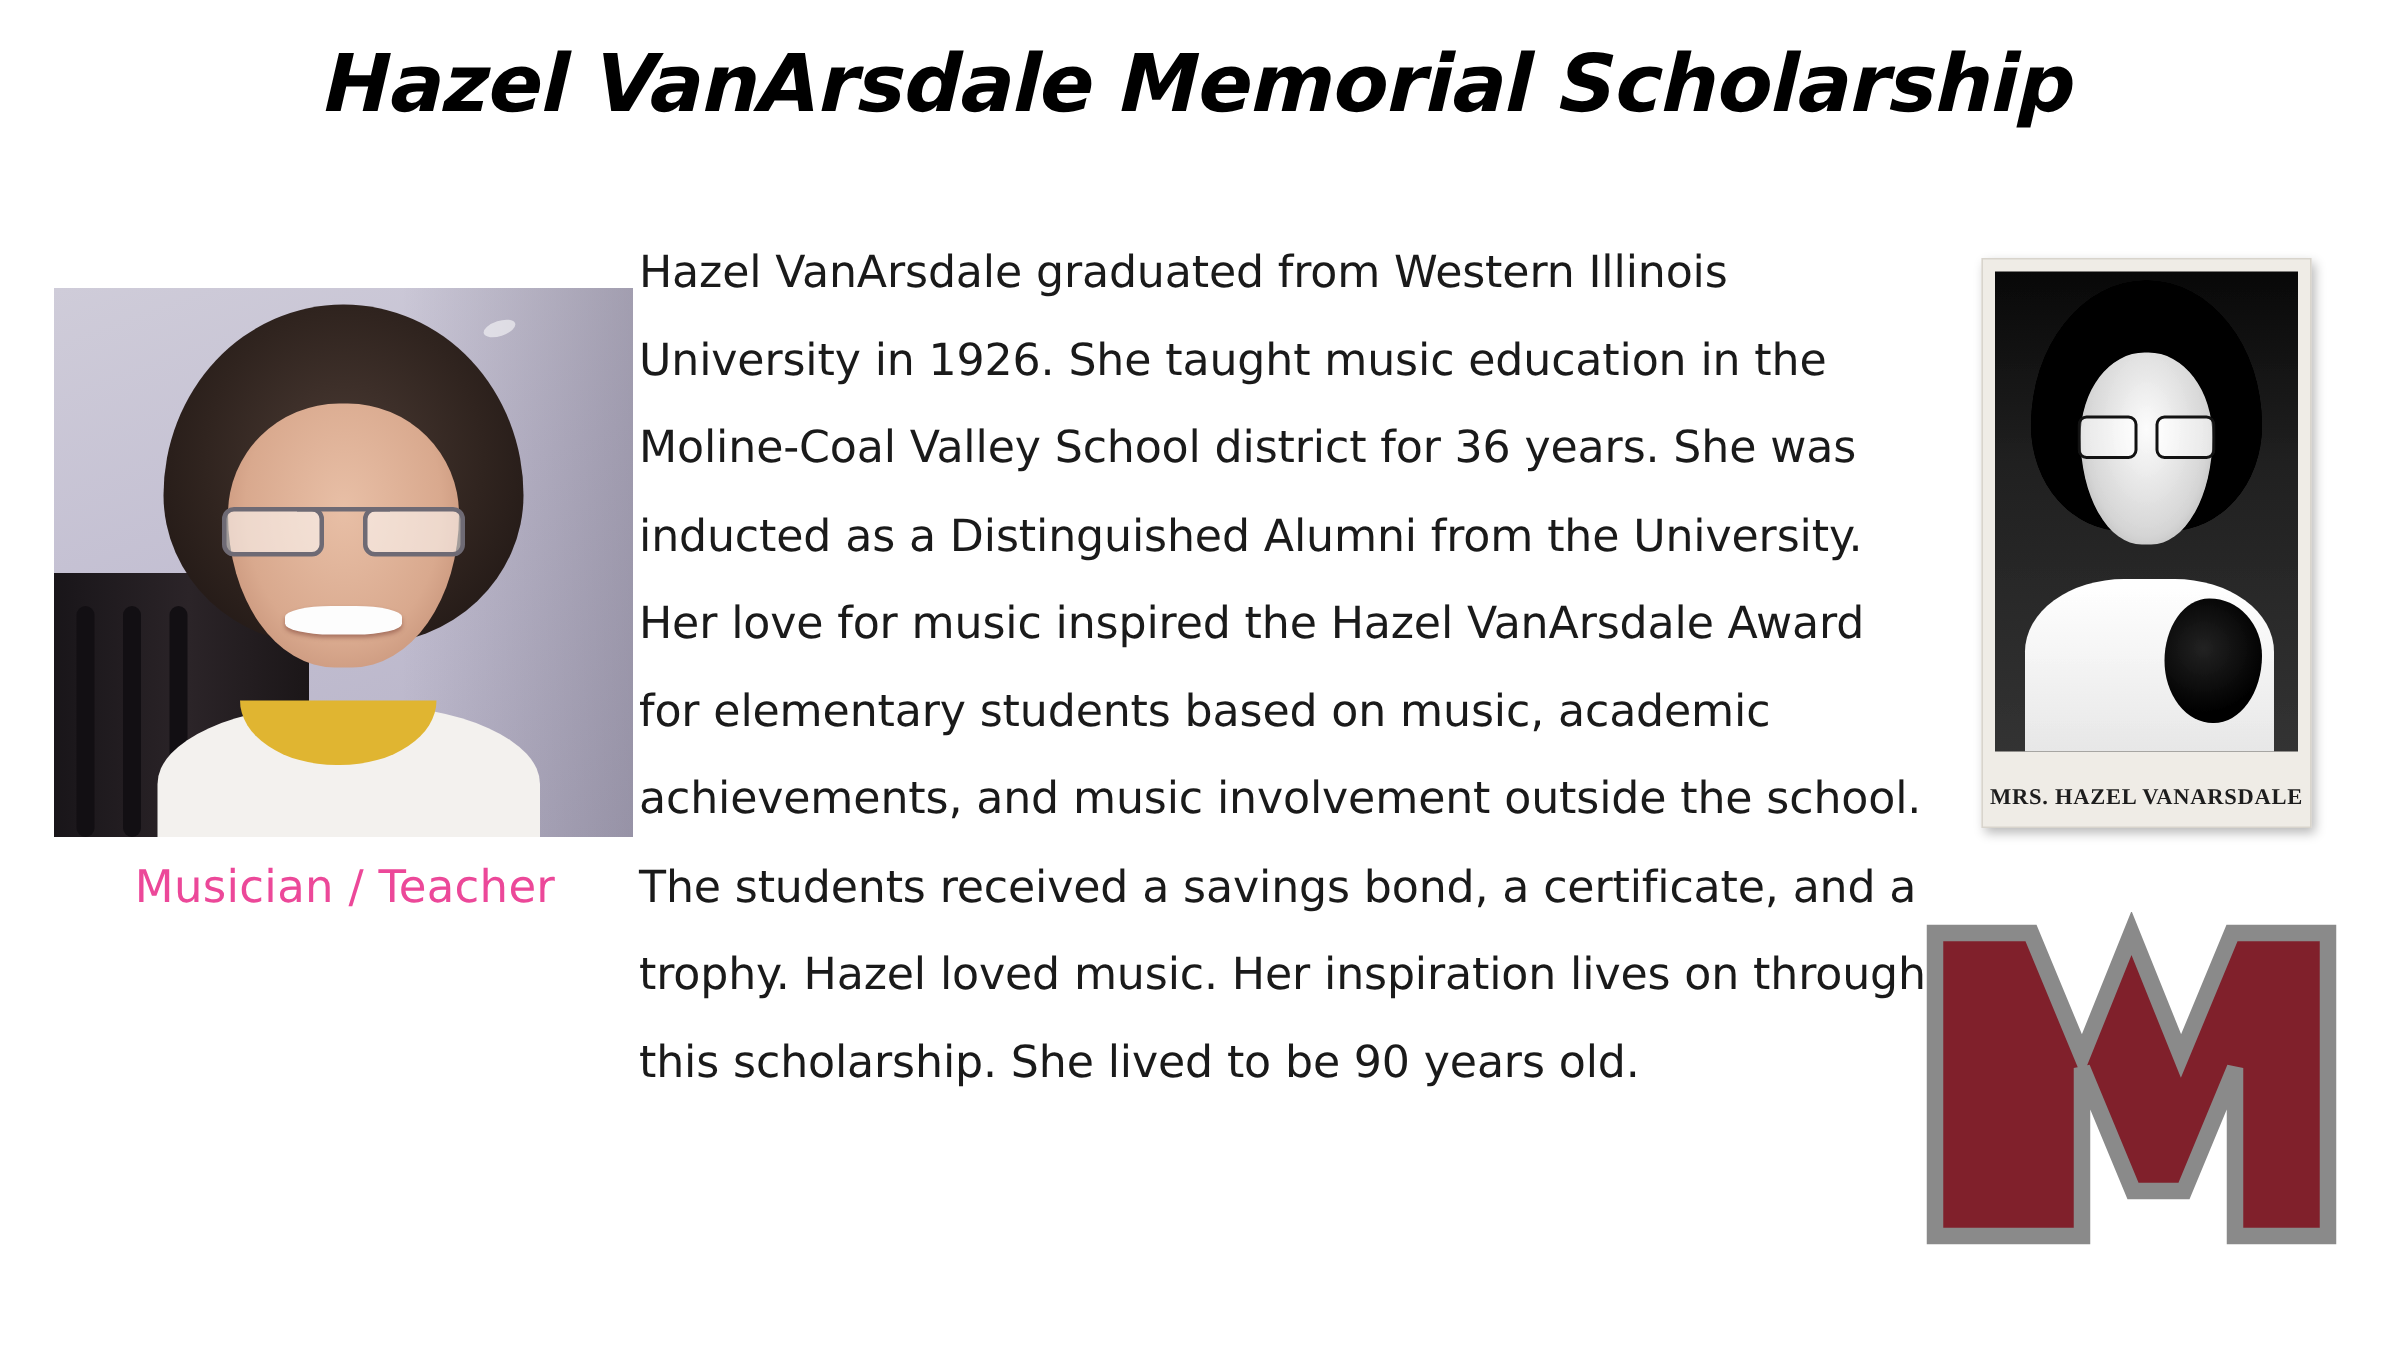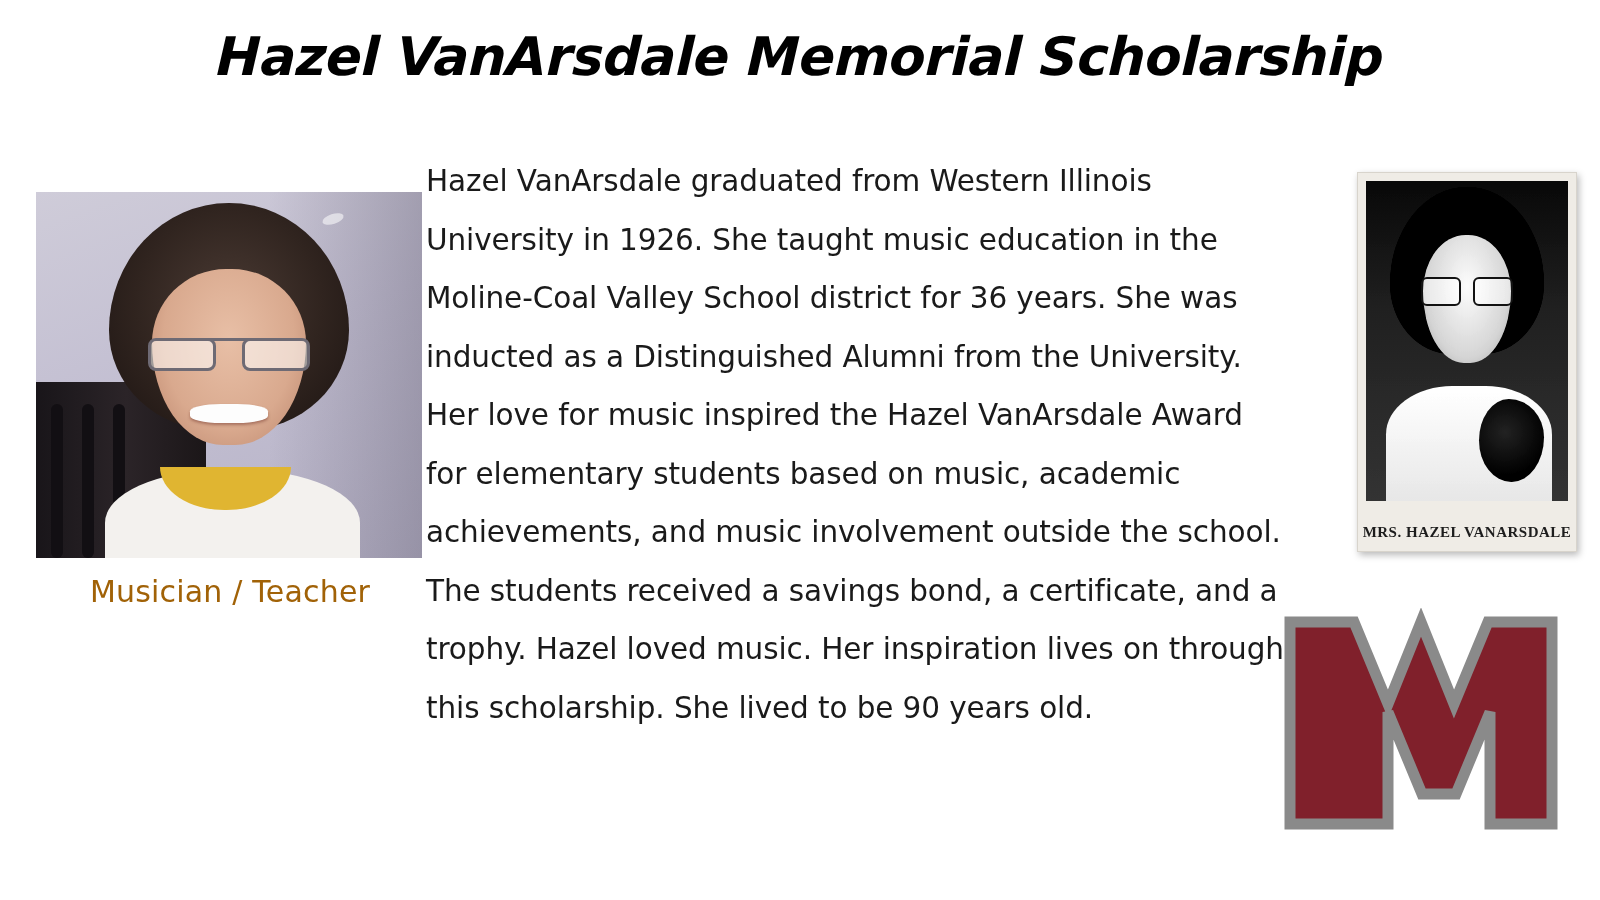--- a/index.html
+++ b/index.html
@@ -163,21 +163,21 @@
     background: rgba(255,255,255,0.55);
     border-radius: 50%;
     transform: rotate(-18deg);
   }
 
   .caption {
     margin-top: 16px;
     text-align: center;
     font-family: "DejaVu Sans", sans-serif;
     font-size: 30px;
-    color: #a16207;
+    color: #ec4899;
     letter-spacing: 0.2px;
   }
 
   
   .body-text {
     position: absolute;
     left: 426px;
     top: 152px;
     width: 860px;
     font-family: "DejaVu Sans", sans-serif;
@@ -192,21 +192,20 @@
   .clipping {
     position: absolute;
     left: 1321px;
     top: 172px;
     width: 220px;
     height: 380px;
     background: #efece6;
     border: 1px solid #d8d4cc;
     box-shadow: 2px 3px 7px rgba(0,0,0,0.28);
     overflow: hidden;
-    margin-left: 36px;
   }
   .clipping .photo {
     position: absolute;
     left: 8px;
     top: 8px;
     right: 8px;
     height: 320px;
     overflow: hidden;
     background:
       linear-gradient(180deg, #151515 0%, #2a2a2a 40%, #3b3b3b 100%);

